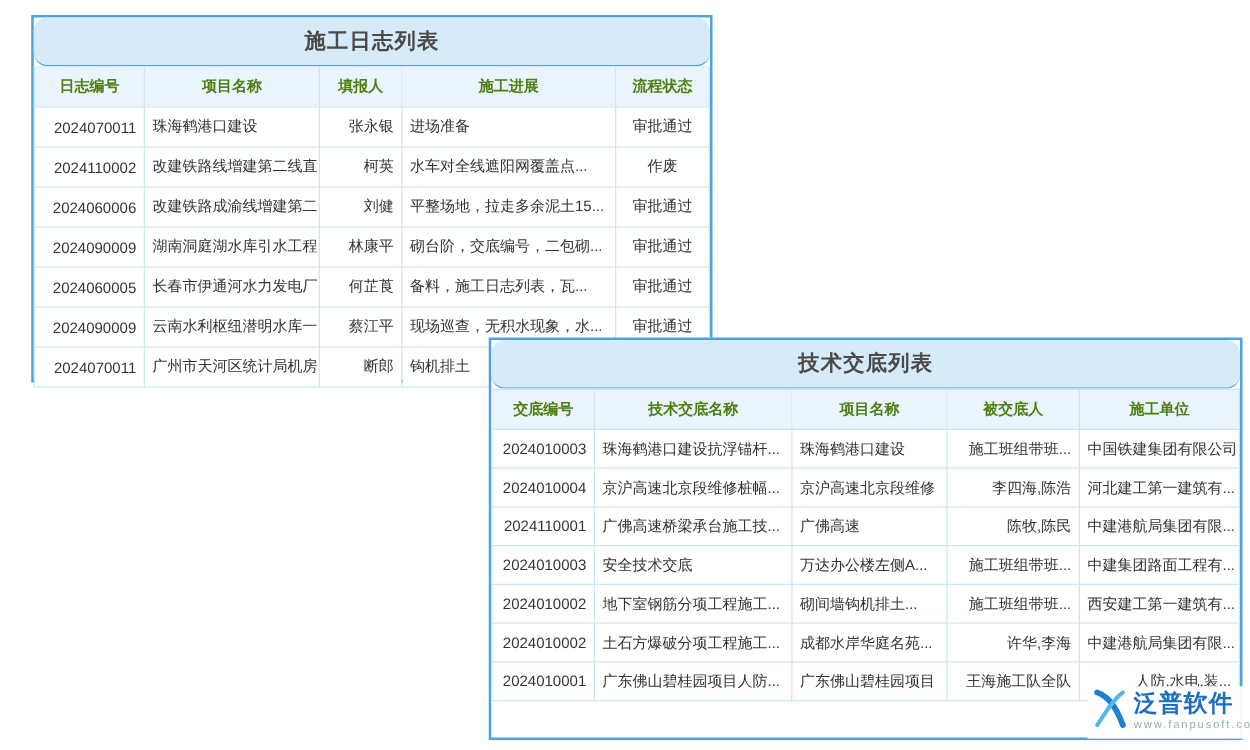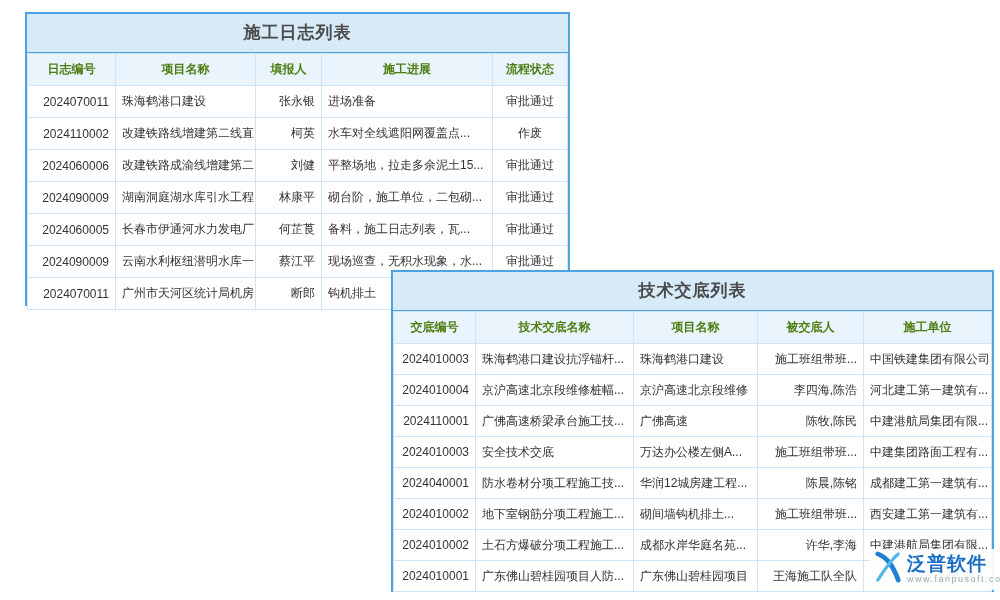--- a/index.html
+++ b/index.html
@@ -11,20 +11,21 @@
     position:absolute;background:#fff;
     border:2px solid var(--panel-border,#4da3e0);
     box-sizing:border-box;
   }
   .panel-title{
     height:38px;line-height:38px;text-align:center;
     background:var(--title-bg,#d6eaf8);
     border-bottom:1px solid var(--panel-border,#4da3e0);
     font-size:17px;font-weight:bold;color:#4a4a4a;
     letter-spacing:1px;
+    border-radius:11px;
   }
   table.grid{
     width:100%;border-collapse:collapse;table-layout:fixed;
     font-size:12px;
   }
   table.grid th{
     height:31px;background:var(--header-bg,#e9f4fc);
     color:#4d7c0f;font-weight:600;text-align:center;
     border:1px solid var(--grid-line,#cfe5f6);
     padding:0 4px;white-space:nowrap;overflow:hidden;
@@ -96,21 +97,21 @@
             <td class="link center">2024060006</td>
             <td class="link">改建铁路成渝线增建第二...</td>
             <td class="link center">刘健</td>
             <td>平整场地，拉走多余泥土15...</td>
             <td class="status-approved">审批通过</td>
           </tr>
           <tr>
             <td class="link center">2024090009</td>
             <td class="link">湖南洞庭湖水库引水工程...</td>
             <td class="link center">林康平</td>
-            <td>砌台阶，施工单位，二包砌...</td>
+            <td>砌台阶，交底编号，二包砌...</td>
             <td class="status-approved">审批通过</td>
           </tr>
           <tr>
             <td class="link center">2024060005</td>
             <td class="link">长春市伊通河水力发电厂...</td>
             <td class="link center">何芷莨</td>
             <td>备料，施工日志列表，瓦...</td>
             <td class="status-approved">审批通过</td>
           </tr>
           <tr>
@@ -171,27 +172,20 @@
             <td class="link">广佛高速</td>
             <td class="center">陈牧,陈民</td>
             <td class="center">中建港航局集团有限...</td>
           </tr>
           <tr>
             <td class="link center">2024010003</td>
             <td class="link">安全技术交底</td>
             <td class="link">万达办公楼左侧A...</td>
             <td class="center">施工班组带班...</td>
             <td class="center">中建集团路面工程有...</td>
-          </tr>
-          <tr>
-            <td class="link center">2024040001</td>
-            <td class="link">防水卷材分项工程施工技...</td>
-            <td class="link">华润12城房建工程...</td>
-            <td class="center">陈晨,陈铭</td>
-            <td class="center">成都建工第一建筑有...</td>
           </tr>
           <tr>
             <td class="link center">2024010002</td>
             <td class="link">地下室钢筋分项工程施工...</td>
             <td class="link">砌间墙钩机排土...</td>
             <td class="center">施工班组带班...</td>
             <td class="center">西安建工第一建筑有...</td>
           </tr>
           <tr>
             <td class="link center">2024010002</td>

